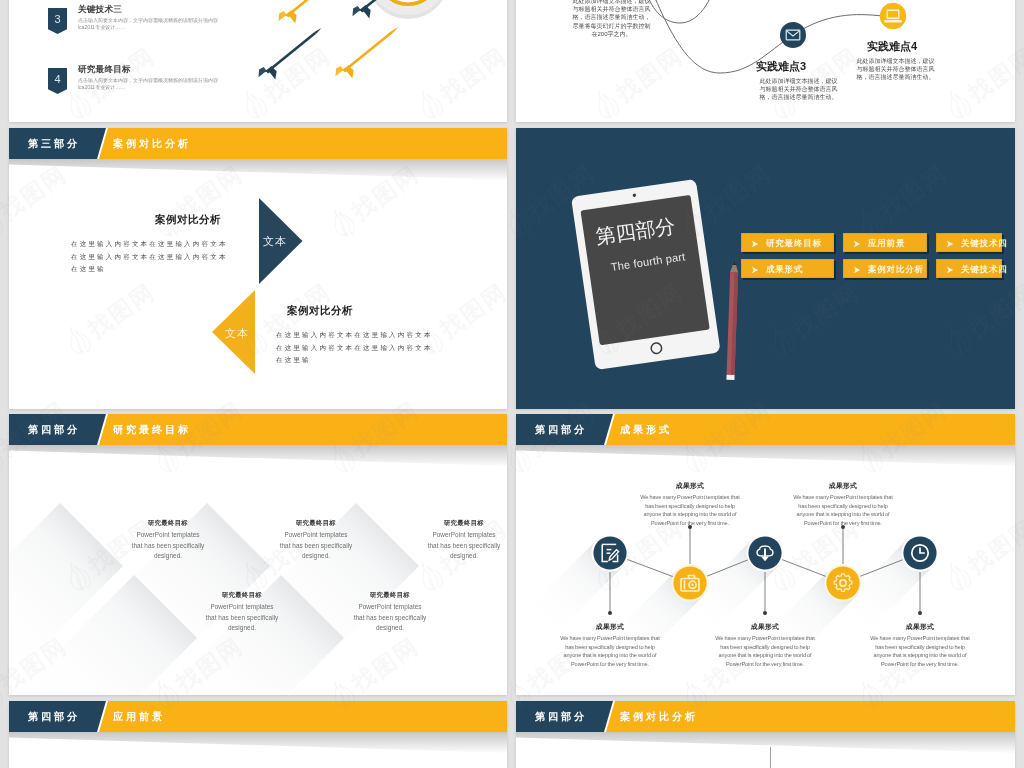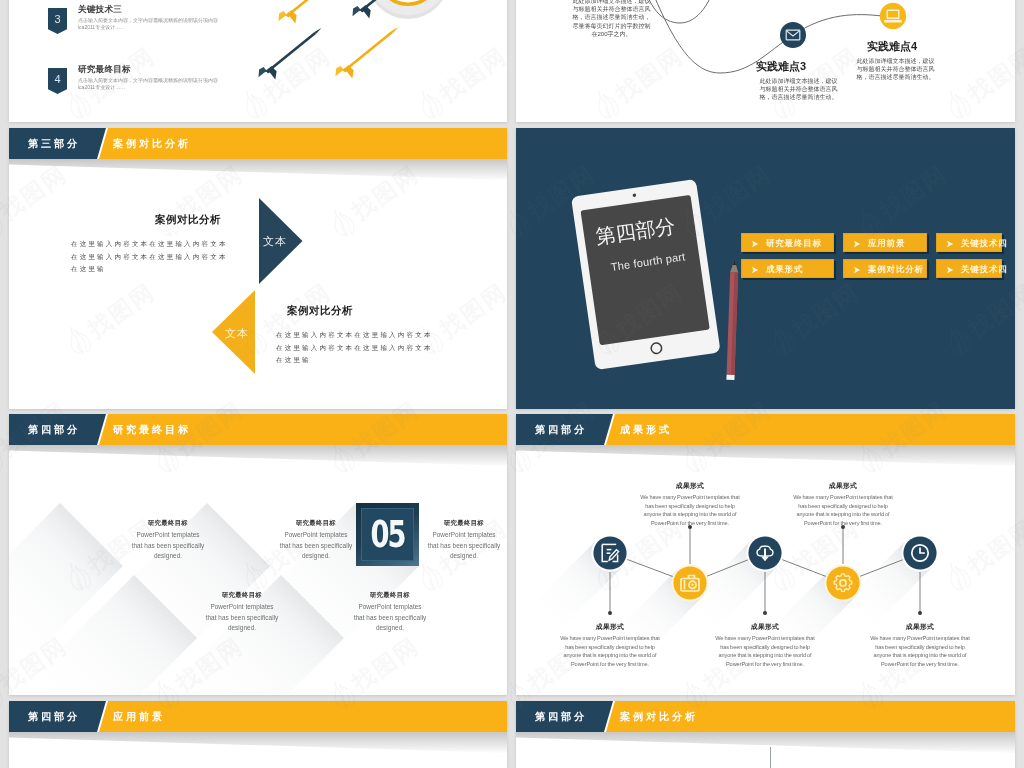--- a/index.html
+++ b/index.html
@@ -277,24 +277,20 @@
         <stop offset="0.6" stop-color="#e6e8ea" stop-opacity="0.05"></stop>
         <stop offset="1" stop-color="#ffffff" stop-opacity="0"></stop>
       </linearGradient>
     </defs>
     <polygon points="51,89 114,152 -6,272 -69,209" fill="url(#ls)"></polygon>
     <polygon points="125,161 188,224 68,344 5,281" fill="url(#ls)"></polygon>
     <polygon points="198,89 261,152 141,272 78,209" fill="url(#ls)"></polygon>
     <polygon points="272,161 335,224 215,344 152,281" fill="url(#ls)"></polygon>
     <polygon points="347,89 410,152 290,272 227,209" fill="url(#ls)"></polygon>
   </svg>
-  <div class="fg-box" style="left:347px;top:89px">
-    <div class="sq navy"></div>
-    <div class="num">05</div>
-  </div>
   <div class="fg-h" style="left:122px;top:105px;width:74px">研究最终目标</div>
   <div class="fg-p" style="left:122px;top:116px;width:74px">PowerPoint templates that has been specifically designed.</div>
   <div class="fg-h" style="left:196px;top:177px;width:74px">研究最终目标</div>
   <div class="fg-p" style="left:196px;top:188px;width:74px">PowerPoint templates that has been specifically designed.</div>
   <div class="fg-h" style="left:270px;top:105px;width:74px">研究最终目标</div>
   <div class="fg-p" style="left:270px;top:116px;width:74px">PowerPoint templates that has been specifically designed.</div>
   <div class="fg-h" style="left:344px;top:177px;width:74px">研究最终目标</div>
   <div class="fg-p" style="left:344px;top:188px;width:74px">PowerPoint templates that has been specifically designed.</div>
   <div class="fg-h" style="left:418px;top:105px;width:74px">研究最终目标</div>
   <div class="fg-p" style="left:418px;top:116px;width:74px">PowerPoint templates that has been specifically designed.</div>

